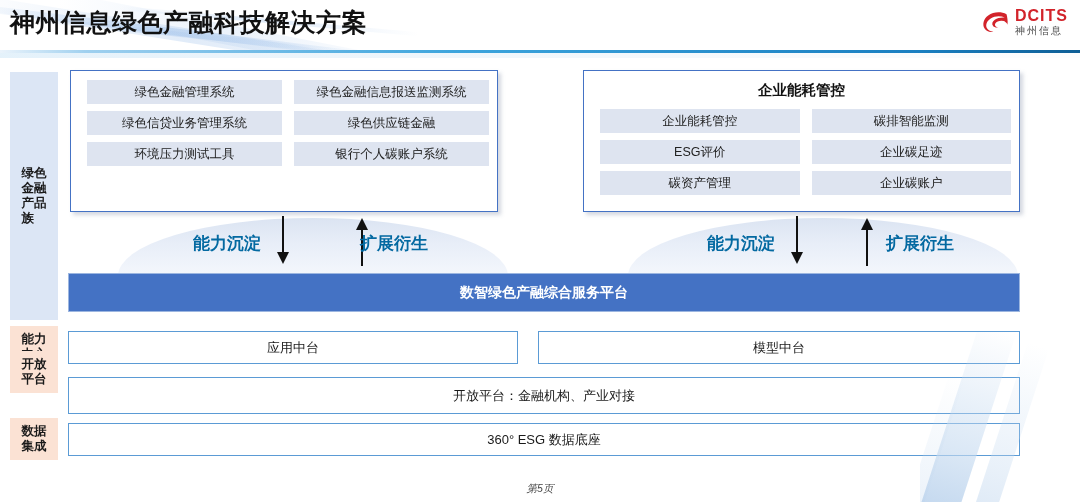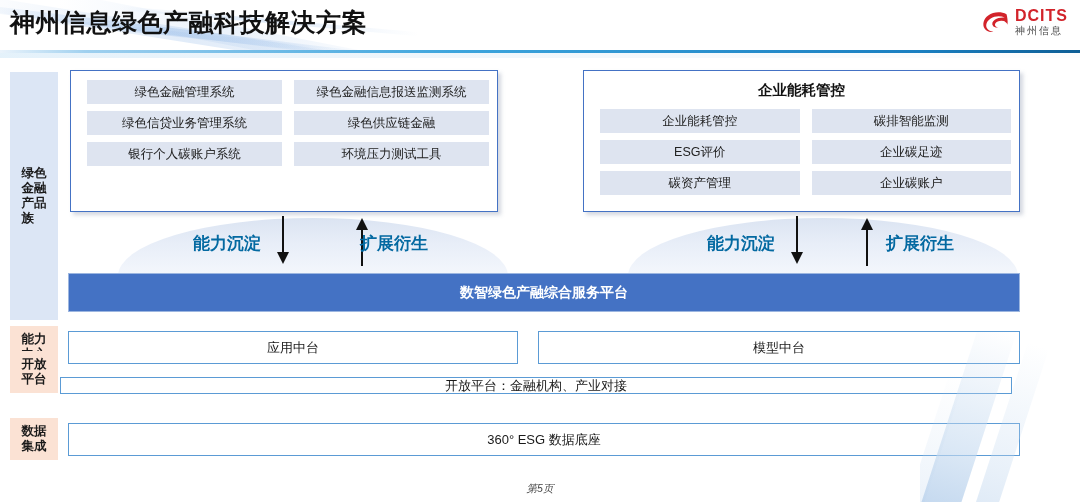--- a/index.html
+++ b/index.html
@@ -240,22 +240,22 @@
 
 <div class="arc" style="left:118px; top:218px; width:390px; height:58px;"></div>
 <div class="arc" style="left:628px; top:218px; width:390px; height:58px;"></div>
 
 <div class="panel" style="left:70px; top:70px; width:428px; height:142px;">
   <div class="chip-grid">
     <div class="chip">绿色金融管理系统</div>
     <div class="chip">绿色金融信息报送监测系统</div>
     <div class="chip">绿色信贷业务管理系统</div>
     <div class="chip">绿色供应链金融</div>
+    <div class="chip">环境压力测试工具</div>
     <div class="chip">银行个人碳账户系统</div>
-    <div class="chip">环境压力测试工具</div>
   </div>
 </div>
 
 <div class="panel" style="left:583px; top:70px; width:437px; height:142px;">
   <div class="panel-title">企业能耗管控</div>
   <div class="chip-grid">
     <div class="chip">企业能耗管控</div>
     <div class="chip">碳排智能监测</div>
     <div class="chip">ESG评价</div>
     <div class="chip">企业碳足迹</div>
@@ -290,21 +290,21 @@
   <span>数智绿色产融综合服务平台</span>
 </div>
 
 <div class="layer-box" style="left:68px; top:331px; width:450px; height:33px;">
   <span>应用中台</span>
 </div>
 <div class="layer-box" style="left:538px; top:331px; width:482px; height:33px;">
   <span>模型中台</span>
 </div>
 
-<div class="layer-box" style="left:60px; top:377px; width:952px; height:17px;">
+<div class="layer-box" style="left:68px; top:377px; width:952px; height:37px;">
   <span>开放平台：金融机构、产业对接</span>
 </div>
 
 <div class="layer-box" style="left:68px; top:423px; width:952px; height:33px;">
   <span>360° ESG 数据底座</span>
 </div>
 
 <div class="deco-corner">
   <div class="corner-band c1"></div>
   <div class="corner-band c2"></div>

